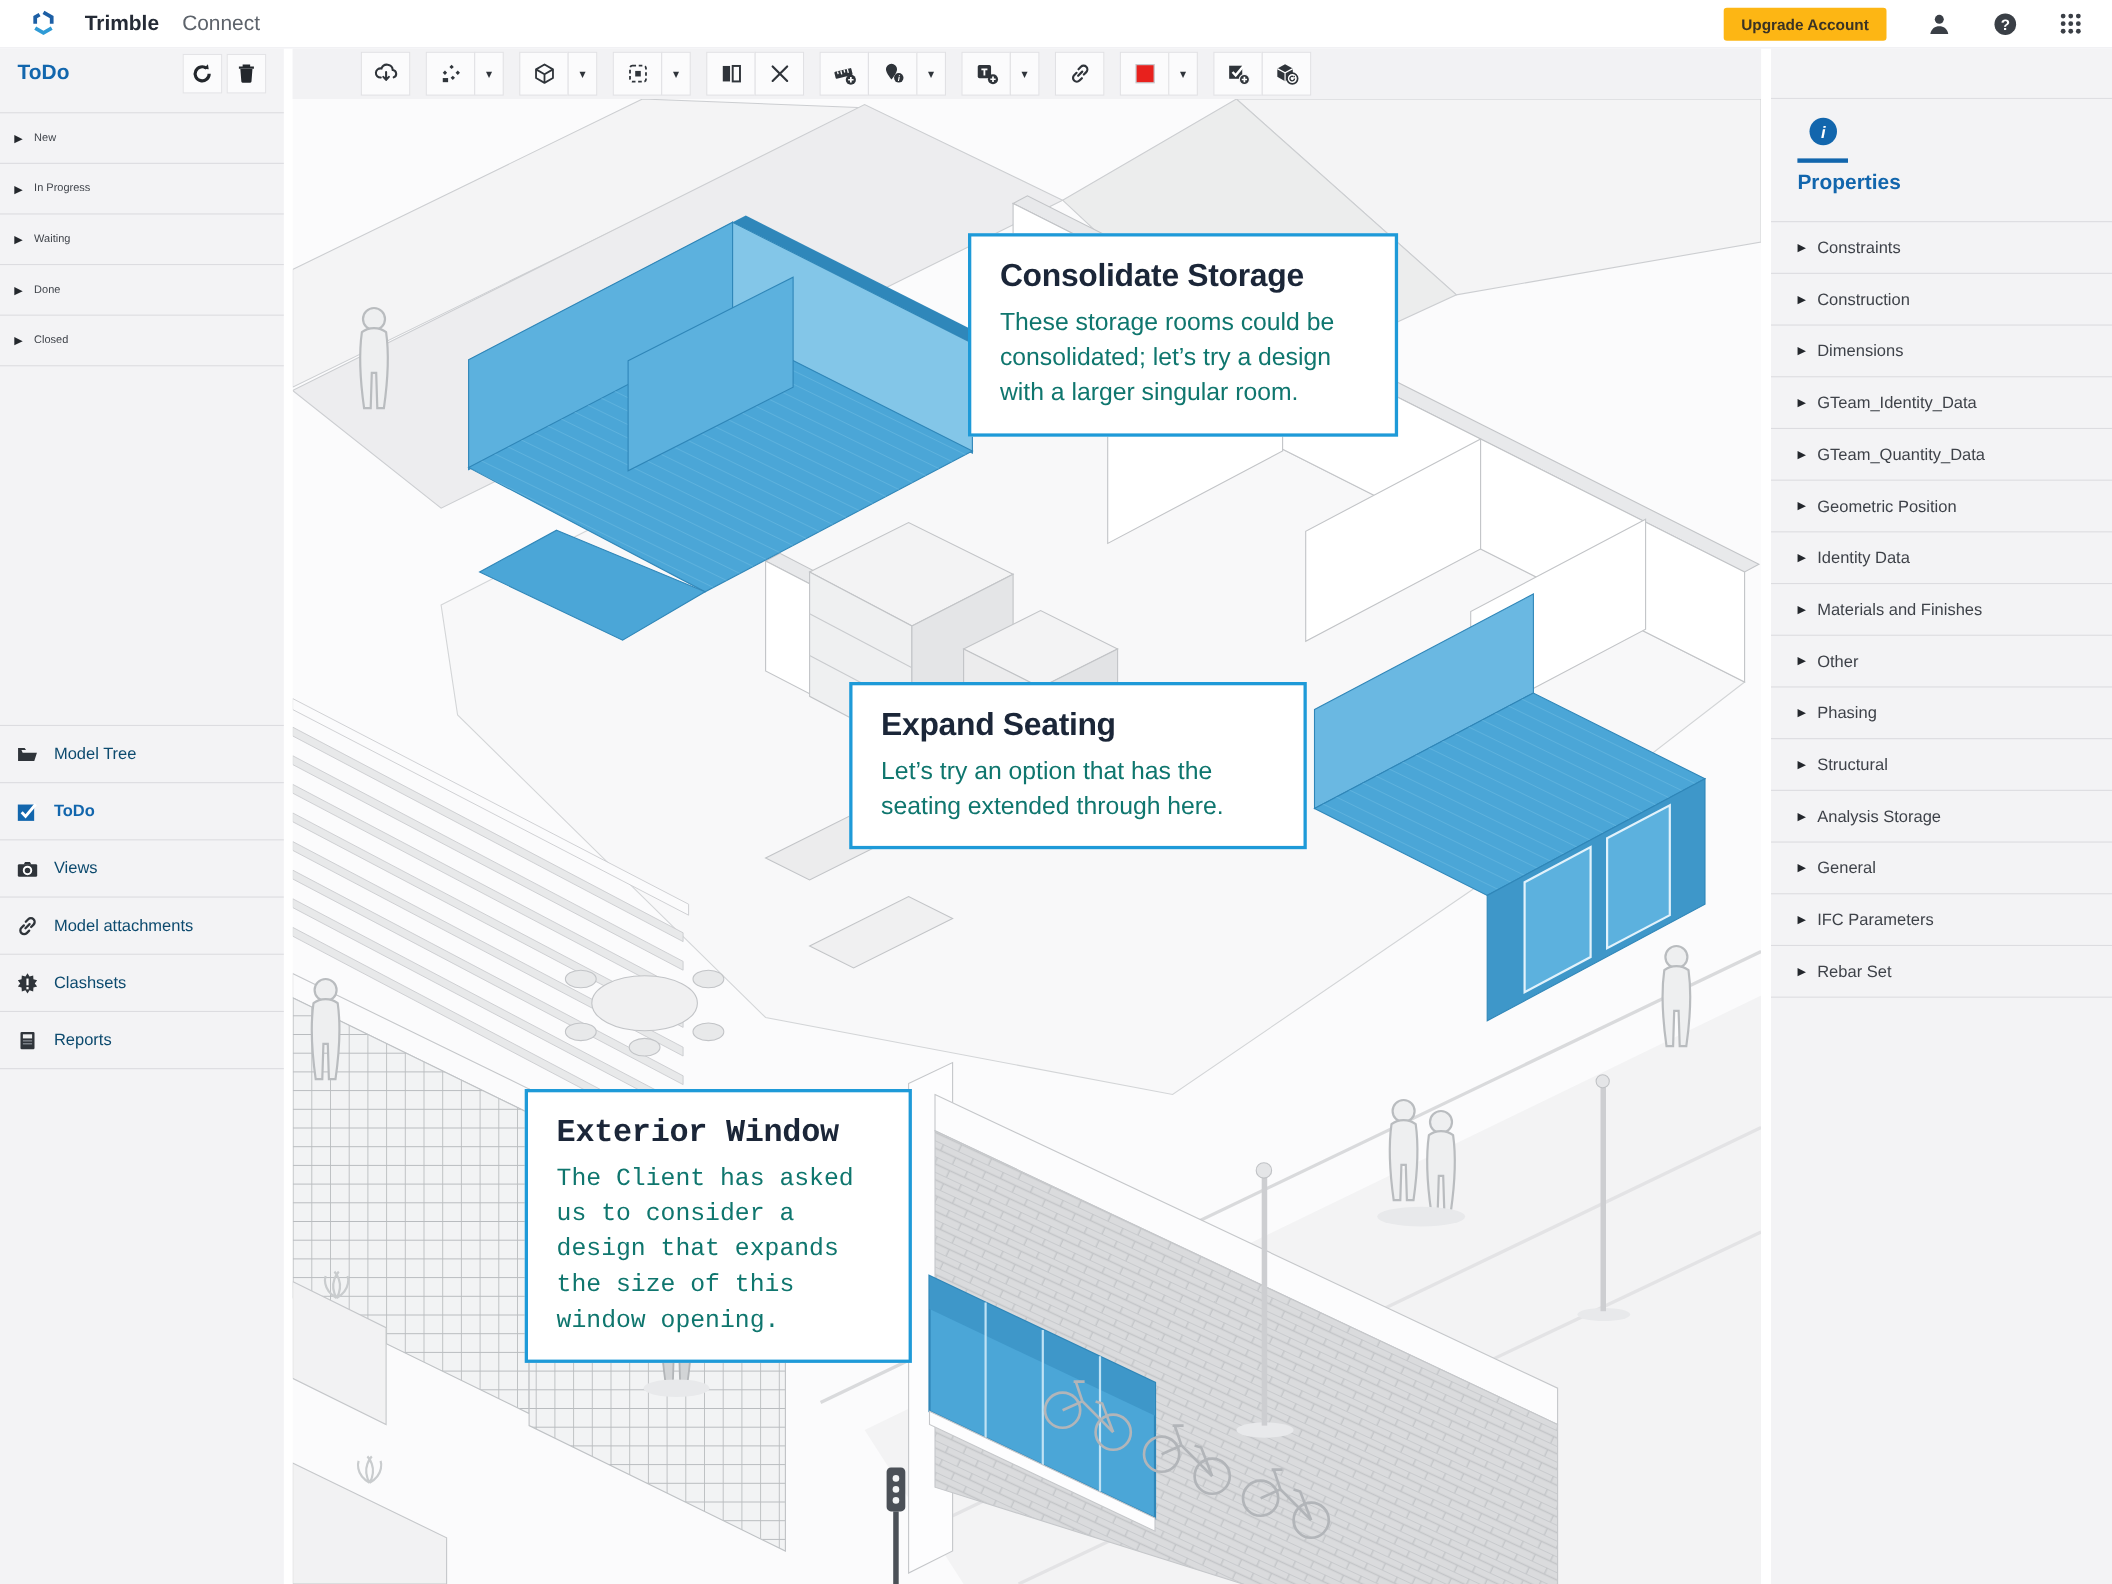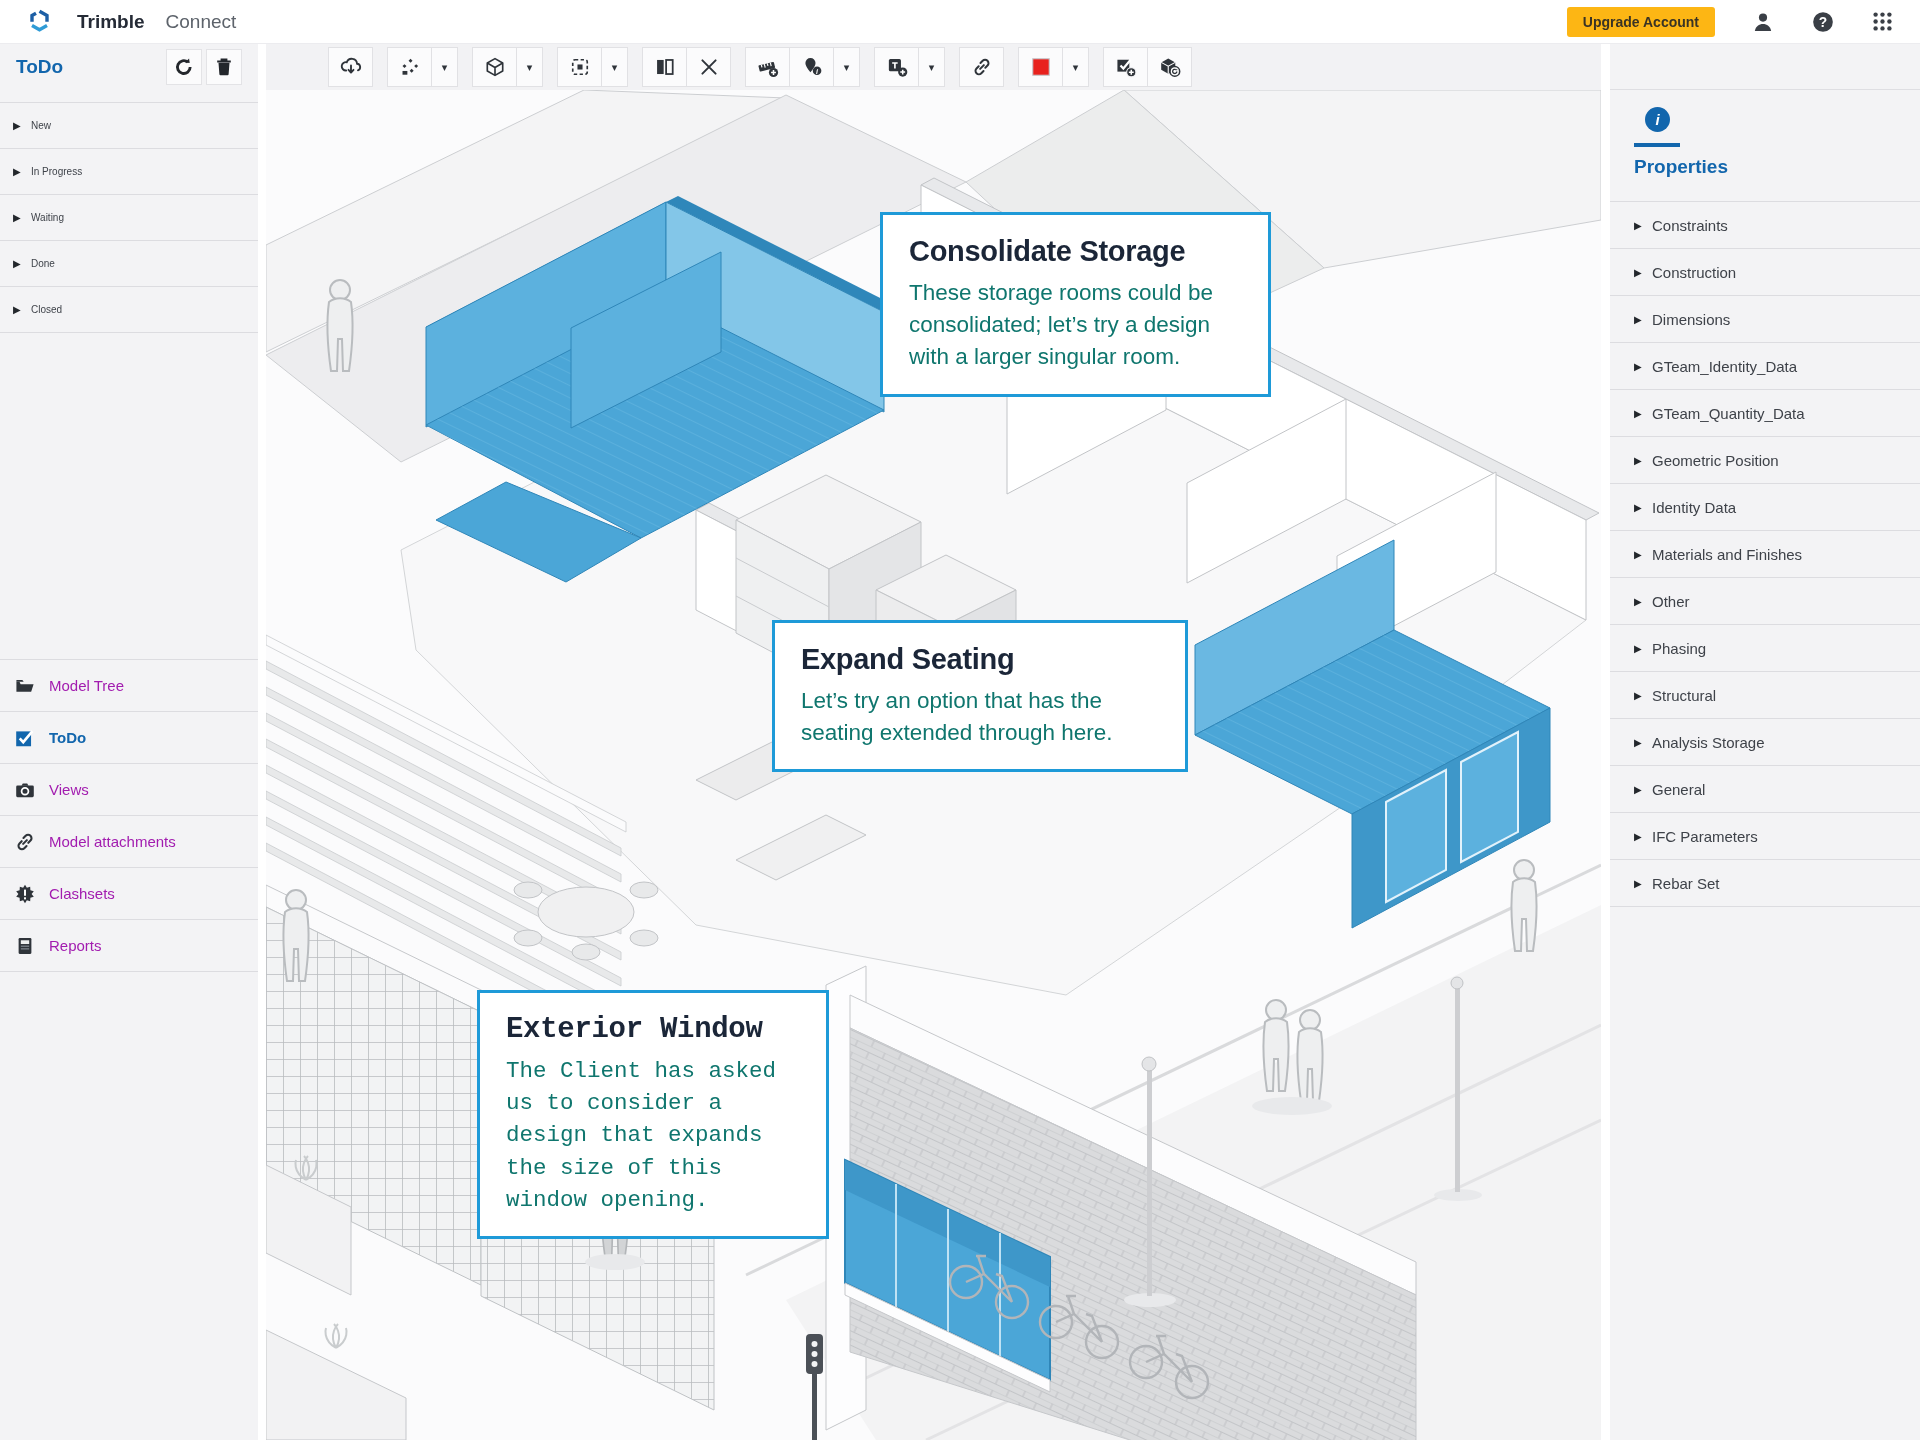--- a/index.html
+++ b/index.html
@@ -29,21 +29,21 @@
             display:flex;align-items:center;justify-content:center;margin-left:4px;cursor:pointer;}
   .status-list{position:absolute;top:58px;left:0;right:0;border-top:1px solid #dcdce0;}
   .status-row{height:45px;display:flex;align-items:center;padding-left:13px;
               border-bottom:1px solid #dcdce0;cursor:pointer;}
   .caret-r{font-size:10px;color:#23272c;width:18px;}
   .status-label{font-size:10px;color:#3f434a;}
   .bottom-nav{position:absolute;top:615px;left:0;right:0;border-top:1px solid #dcdce0;}
   .nav-row{height:51px;display:flex;align-items:center;padding-left:14px;
            border-bottom:1px solid #dcdce0;cursor:pointer;}
   .nav-icon{width:22px;height:22px;margin-right:13px;flex:none;}
-  .nav-label{font-size:15px;color:#a21caf;}
+  .nav-label{font-size:15px;color:#0c4a6e;}
   .nav-row.active .nav-label{color:#1266ad;font-weight:bold;}
 
   
   .canvas{position:absolute;left:266px;top:44px;width:1335px;height:1396px;background:#fcfcfd;}
   .viewer-toolbar{position:absolute;left:0;top:0;right:0;height:46px;background:#f2f2f4;
                   display:flex;align-items:center;padding-left:62px;box-sizing:border-box;}
   .tb-group{display:flex;margin-right:14px;}
   .tb-btn{width:45px;height:40px;background:#fbfbfc;border:1px solid #e1e1e4;box-sizing:border-box;
           display:flex;align-items:center;justify-content:center;cursor:pointer;}
   .tb-btn + .tb-btn{margin-left:-1px;}

